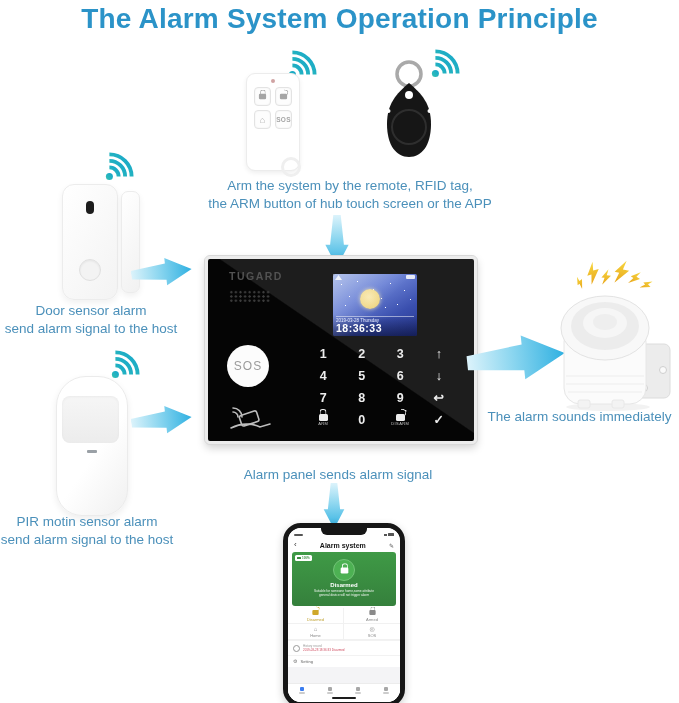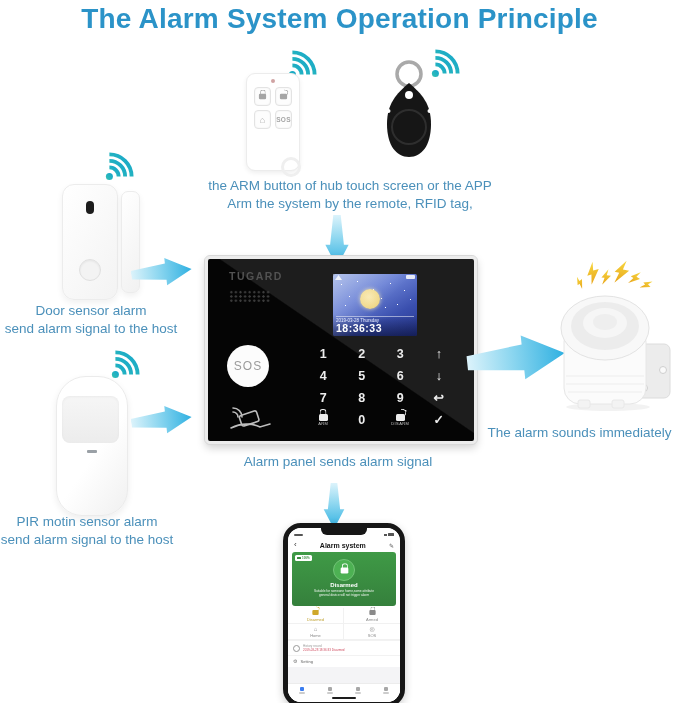--- a/index.html
+++ b/index.html
@@ -215,22 +215,22 @@
   <svg class="abs" style="left:380px;top:58px;width:58px;height:110px" viewBox="0 0 58 110">
     <circle cx="29" cy="16" r="12" fill="none" stroke="#a9a9a9" stroke-width="3.5"></circle>
     <path d="M29 25 C16 36,7 46,7 66 C7 87,16 99,29 99 C42 99,51 87,51 66 C51 46,42 36,29 25 Z" fill="#161616"></path>
     <circle cx="29" cy="37" r="4" fill="#fff"></circle>
     <circle cx="29" cy="69" r="17" fill="none" stroke="#2e2e2e" stroke-width="2"></circle>
     <circle cx="8.5" cy="53" r="2" fill="#fff"></circle>
       <circle cx="49.5" cy="53" r="2" fill="#fff"></circle>
   </svg>
 
   <div class="abs cap" style="top:177px;left:150px;width:400px">
+    <div>Arm the system by the remote, RFID tag,</div>
     <div>the ARM button of hub touch screen or the APP</div>
-    <div>Arm the system by the remote, RFID tag,</div>
   </div>
   <svg class="abs" style="left:317px;top:215px;width:40px;height:53px">
       <use href="#arrowD"></use>
     </svg>
 
   <div class="abs door-body">
     <span class="door-slot"></span>
     <span class="door-btn"></span>
   </div>
   <div class="abs door-mag"></div>
@@ -296,21 +296,21 @@
         <span class="tiny">ARM</span>
       </span>
       <span class="key">0</span>
       <span class="key">
         <span class="lock open" style="--c:#ededed"></span>
         <span class="tiny">DISARM</span>
       </span>
       <span class="key">✓</span>
     </div>
   </div>
-  <div class="abs cap" style="top:453px;left:205px;width:266px">Alarm panel sends alarm signal</div>
+  <div class="abs cap" style="top:466px;left:205px;width:266px">Alarm panel sends alarm signal</div>
   <svg class="abs" style="left:314px;top:483px;width:40px;height:47px">
       <use href="#arrowD"></use>
     </svg>
 
   <svg class="abs" style="left:466px;top:333px;width:102px;height:50px;transform:rotate(-6deg)">
       <use href="#arrowR"></use>
     </svg>
   <div class="abs siren-wrap">
     <svg class="bolt" style="left:30px;top:2px;width:14px;height:22px;transform:rotate(-15deg)">
         <use href="#bolt"></use>
@@ -338,21 +338,21 @@
       <rect x="8" y="40" width="82" height="78" rx="16" fill="#fbfbfb" stroke="#e6e6e6"></rect>
       <path d="M10 90 h78 M10 98 h78 M12 106 h74" stroke="#ededed" fill="none"></path>
       <rect x="22" y="114" width="12" height="8" rx="2" fill="#f3f3f3" stroke="#e8e8e8"></rect>
       <rect x="56" y="114" width="12" height="8" rx="2" fill="#f3f3f3" stroke="#e8e8e8"></rect>
       <ellipse cx="49" cy="42" rx="44" ry="32" fill="#f8f8f8" stroke="#e3e3e3"></ellipse>
       <ellipse cx="49" cy="40" rx="34" ry="24" fill="#ececec"></ellipse>
       <ellipse cx="49" cy="37" rx="22" ry="15" fill="#f6f6f6"></ellipse>
       <ellipse cx="49" cy="36" rx="12" ry="8" fill="#eeeeee"></ellipse>
     </svg>
   </div>
-  <div class="abs cap" style="top:424px;left:480px;width:199px">The alarm sounds immediately</div>
+  <div class="abs cap" style="top:408px;left:480px;width:199px">The alarm sounds immediately</div>
 
   <div class="abs phone">
     <div class="pscreen">
       <span class="notch"></span>
       <div class="pstatus">
         <span class="smudge"></span>
         <span class="r">
             <span class="pr1"></span>
             <span class="pr2"></span>
           </span>

